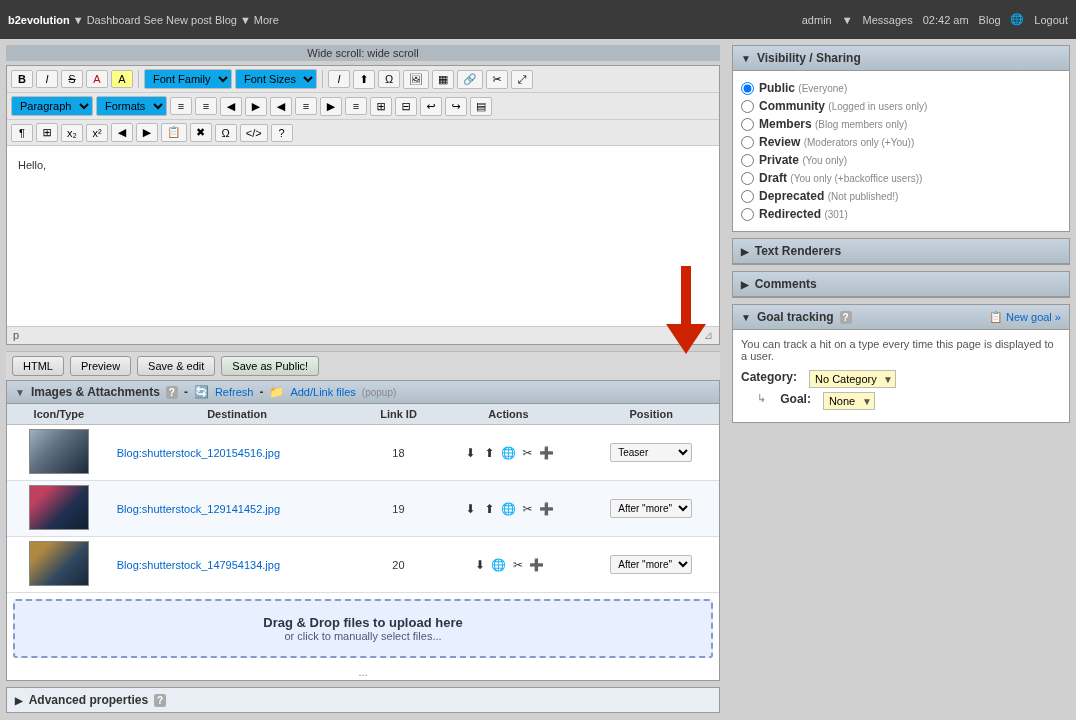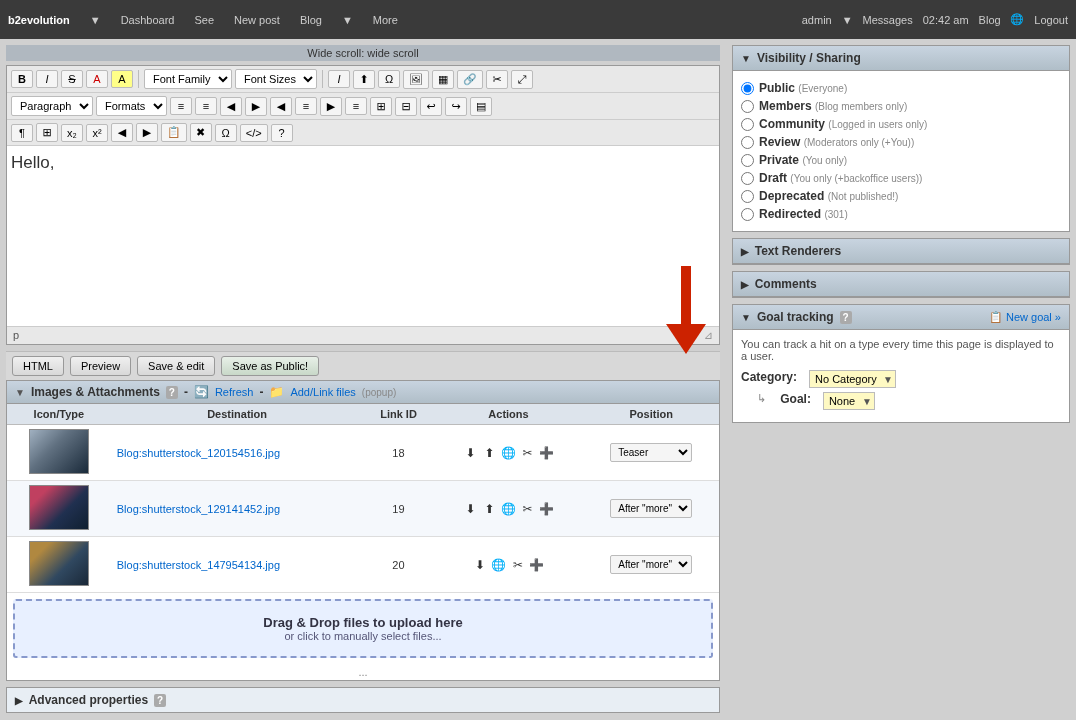--- a/index.html
+++ b/index.html
@@ -6,21 +6,21 @@
     body { font-family: Arial, Helvetica, sans-serif; font-size: 12px; background: #d0d0d0; color: #333; }
 
     
     .top-nav {
       background: #3a3a3a;
       color: #ccc;
       height: 39px;
       display: flex;
       align-items: center;
       padding: 16px 8px;
-      gap: 20px;
+      gap: 3px;
       font-size: 11px;
     }
     .top-nav .brand { color: #fff; font-weight: bold; }
     .top-nav a { color: #ccc; text-decoration: none; }
     .top-nav .right { margin-left: auto; display: flex; align-items: center; gap: 10px; }
 
     
     .main-layout {
       display: flex;
       height: calc(720px - 22px);
@@ -69,38 +69,38 @@
       cursor: pointer;
       font-size: 11px;
       border-radius: 2px;
       min-width: 22px;
       text-align: center;
       display: inline-flex;
       align-items: center;
       justify-content: center;
     }
     .toolbar-select {
-      background: #ffffff;
+      background: #0ea5e9;
       border: 1px solid #bbb;
       padding: 2px 4px;
       font-size: 11px;
       cursor: pointer;
       border-radius: 2px;
     }
     .toolbar-separator { width: 1px; background: #bbb; height: 18px; margin: 0 2px; }
 
     .toolbar-btn.bold { font-weight: bold; }
     .toolbar-btn.italic { font-style: italic; }
     .toolbar-btn.strike { text-decoration: line-through; }
 
     
     .editor-content {
-      padding: 4px;
+      padding: 11px;
       min-height: 180px;
-      font-size: 17px;
+      font-size: 11px;
       line-height: 1.5;
     }
 
     
     .editor-statusbar {
       background: #e8e8e8;
       border-top: 1px solid #ccc;
       padding: 2px 6px;
       font-size: 11px;
       color: #555;
@@ -532,25 +532,25 @@
         <span class="tri-down">▼</span>
         <span>Visibility / Sharing</span>
       </div>
       <div class="right-section-body" id="visibility-options">
       <div class="radio-option">
             <input type="radio" name="visibility" checked="" style="">
             <span><strong>Public</strong> <span class="sub-label">(Everyone)</span></span>
           </div>
           <div class="radio-option">
             <input type="radio" name="visibility" style="">
-            <span><strong>Members</strong> <span class="sub-label">(Blog members only)</span></span>
+            <span><strong>Community</strong> <span class="sub-label">(Logged in users only)</span></span>
           </div>
           <div class="radio-option">
             <input type="radio" name="visibility" style="">
-            <span><strong>Community</strong> <span class="sub-label">(Logged in users only)</span></span>
+            <span><strong>Members</strong> <span class="sub-label">(Blog members only)</span></span>
           </div>
           <div class="radio-option">
             <input type="radio" name="visibility" style="">
             <span><strong>Review</strong> <span class="sub-label">(Moderators only (+You))</span></span>
           </div>
           <div class="radio-option">
             <input type="radio" name="visibility" style="">
             <span><strong>Private</strong> <span class="sub-label">(You only)</span></span>
           </div>
           <div class="radio-option">

